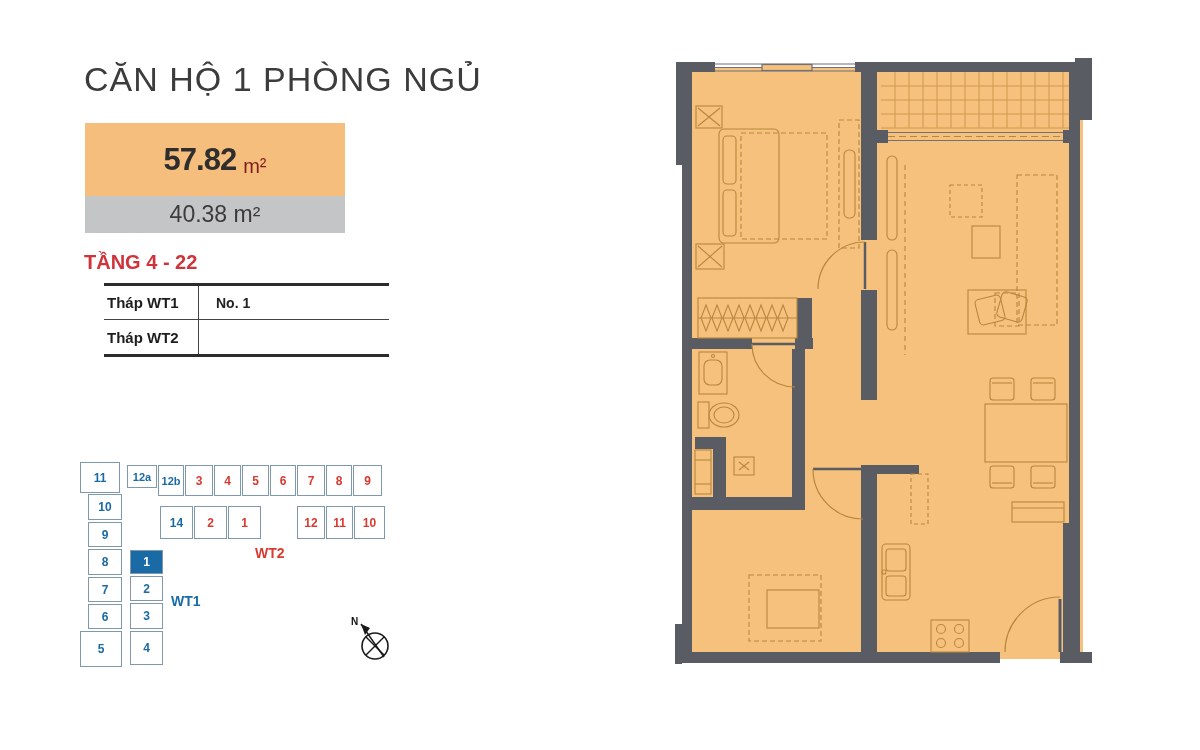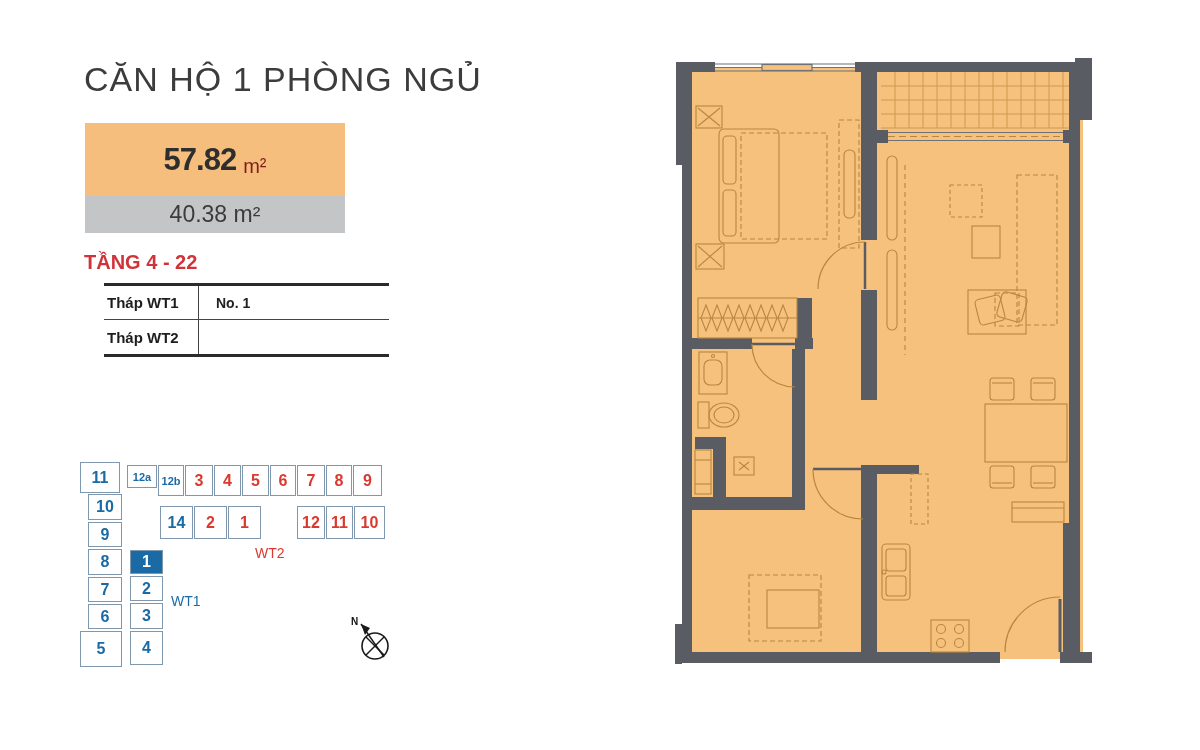--- a/index.html
+++ b/index.html
@@ -38,26 +38,26 @@
   .spec-row { display: flex; height: 34px; align-items: center; }
   .spec-row.first { border-bottom: 1px solid #444; }
   .spec-label { width: 94px; font-size: 15px; font-weight: bold; color: #1d1d1d; padding-left: 3px; }
   .spec-value { flex: 1; font-size: 14px; font-weight: bold; color: #222; padding-left: 18px; }
   .spec-vline { position: absolute; left: 94px; top: 0; bottom: 0; width: 1px; background: #444; }
 
   .keyplan { left: 75px; top: 455px; width: 330px; height: 230px; }
   .kcell {
     position: absolute; background: #fff; border: 1.5px solid #7f98ad;
     display: flex; align-items: center; justify-content: center;
-    font-size: 16px; font-weight: bold; color: #1a6aa5;
+    font-size: 12px; font-weight: bold; color: #1a6aa5;
   }
   .kcell.red { color: #da392f; }
   .kcell.hl { background: #1a6aa5; color: #ffffff; }
   .kcell.small { font-size: 11px; }
-  .kp-label { position: absolute; font-size: 14px; font-weight: normal; }
+  .kp-label { position: absolute; font-size: 14px; font-weight: bold; }
   .kp-label.blue { color: #1a6aa5; }
   .kp-label.red { color: #da392f; }
 
   .plan-svg { left: 665px; top: 50px; width: 440px; height: 625px; }
   .compass { position: absolute; left: 270px; top: 155px; width: 60px; height: 60px; }
   .compass text { font-size: 10px; font-weight: bold; fill: #111; font-family: "Liberation Sans", sans-serif; }
 </style>
 </head>
 <body>
 

